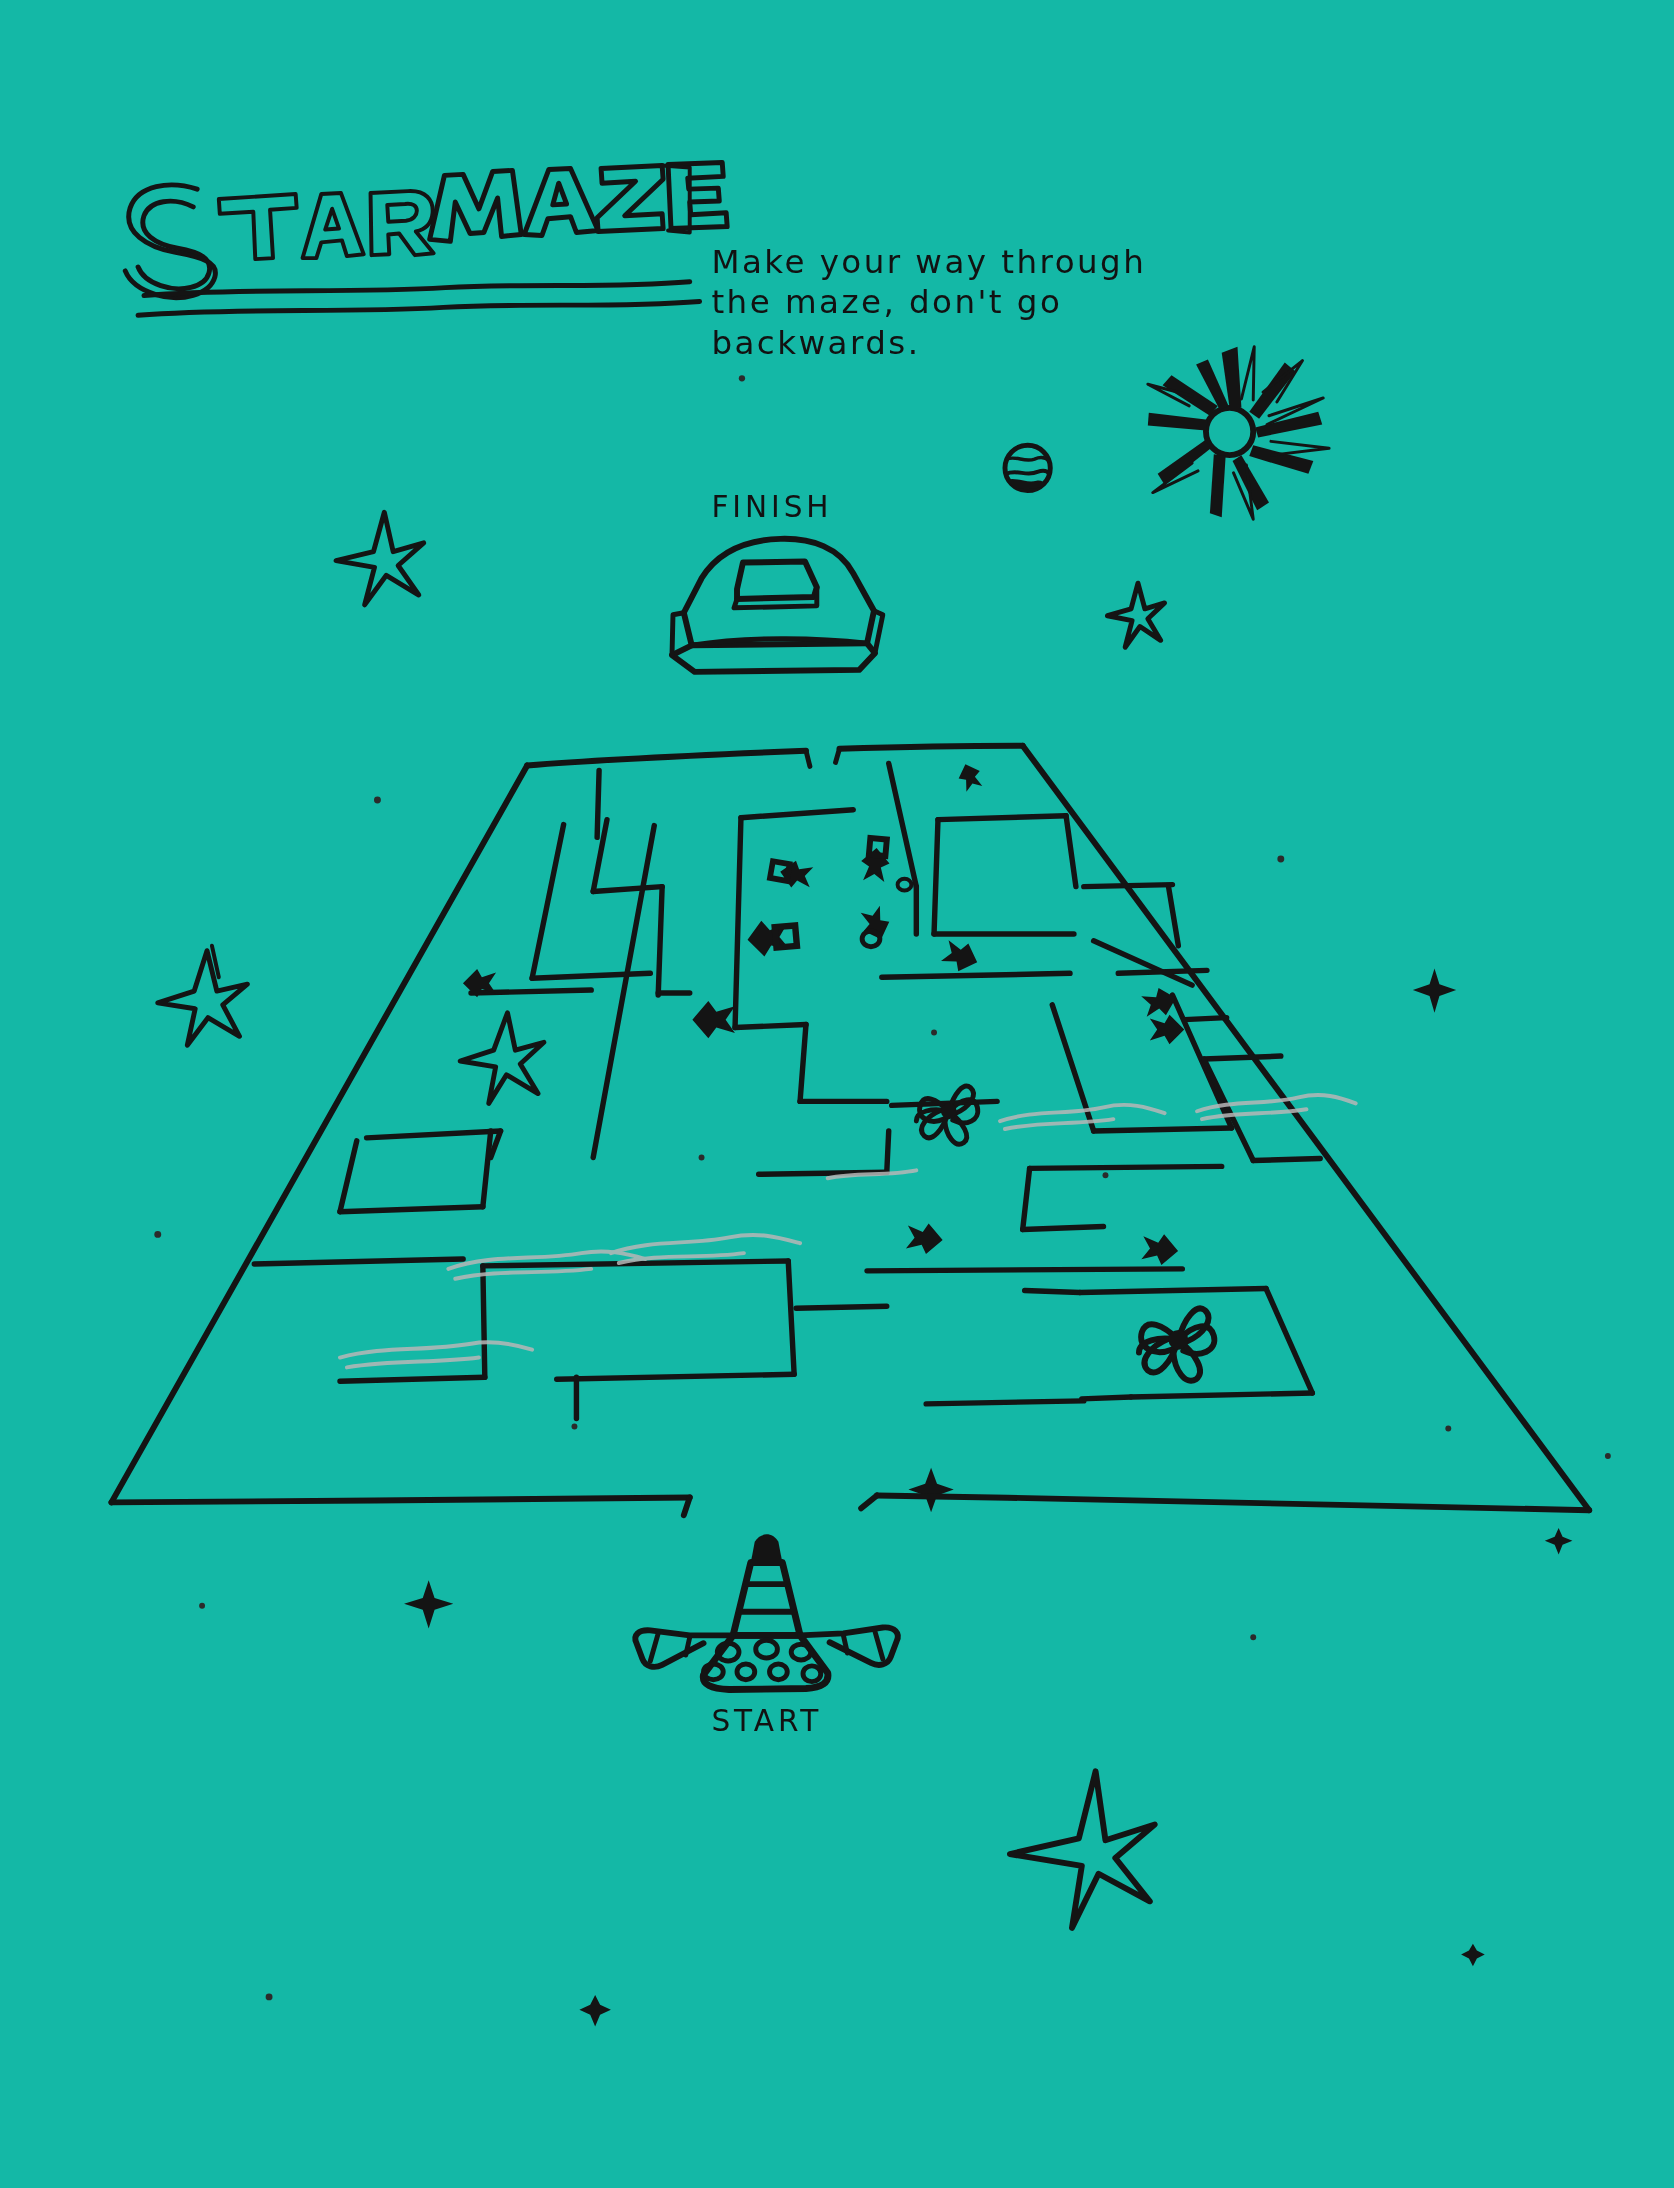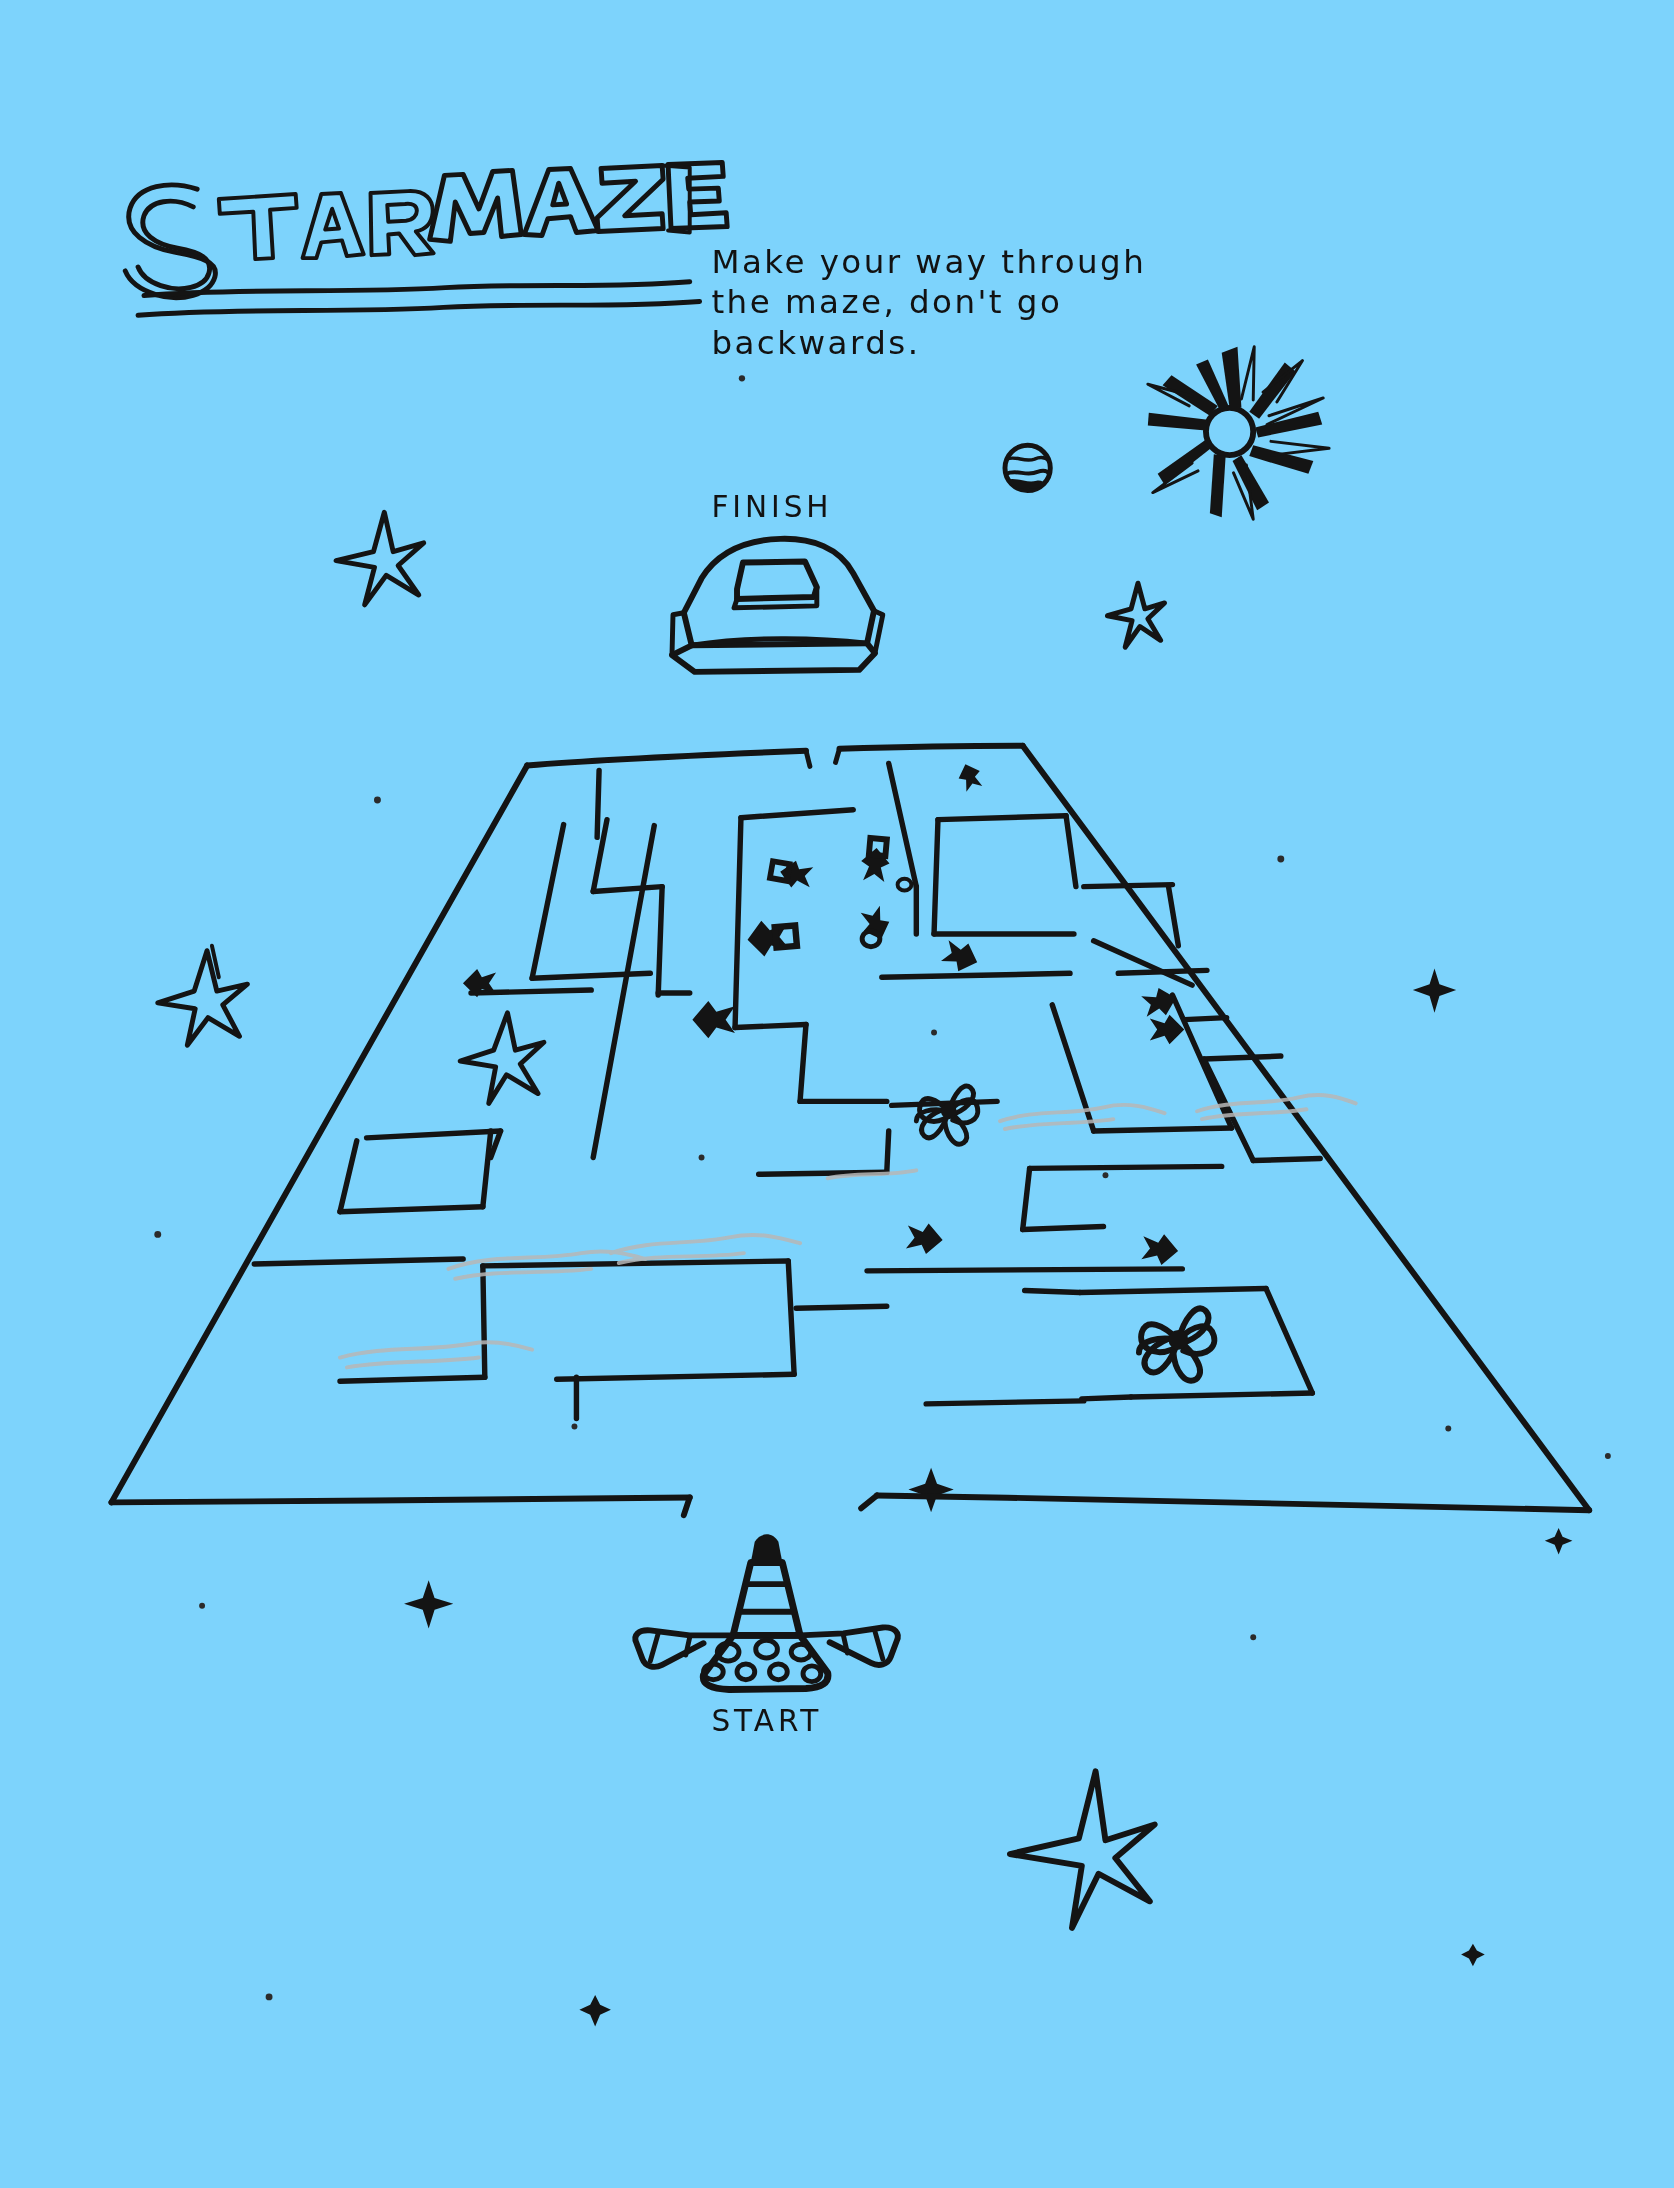--- a/index.html
+++ b/index.html
@@ -10,21 +10,21 @@
   body {
     width: 1675px;
     height: 2189px;
     position: relative;
     overflow: hidden;
     font-family: "DejaVu Sans", sans-serif;
   }
   #page {
     position: absolute;
     inset: 0;
-    background: #7dd3fc;
+    background: #14b8a6;
   }
   svg.sheet {
     position: absolute;
     top: 0; left: 0;
     width: 1675px;
     height: 2189px;
     display: block;
   }
   .ink      { stroke: #141414; fill: none; stroke-linecap: round; stroke-linejoin: round; }
   .ink-fill { fill: #141414; stroke: none; }

